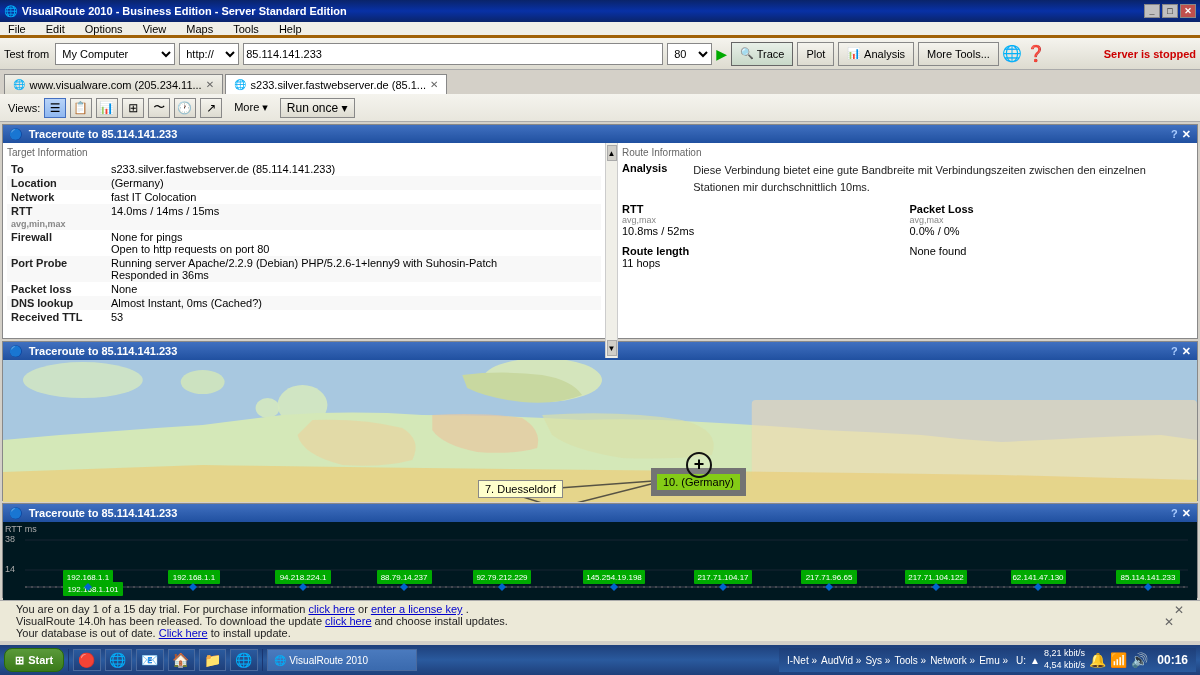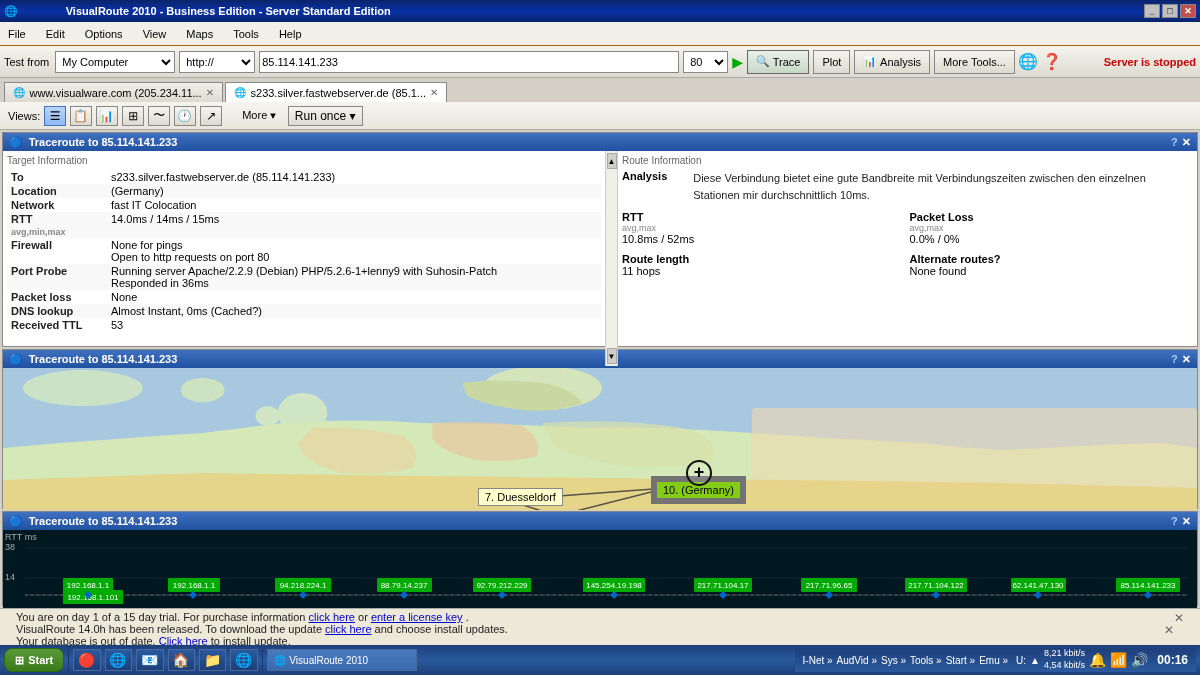--- a/index.html
+++ b/index.html
@@ -1,26 +1,26 @@
 <!DOCTYPE html>
 <html><head>
   <meta charset="utf-8">
   <style>
     * { margin: 0; padding: 0; box-sizing: border-box; }
     body { font-family: 'Segoe UI', Tahoma, Arial, sans-serif; font-size: 11px; background: #d4d0c8; width: 1200px; height: 675px; overflow: hidden; }
 
     
     #title-bar { background: linear-gradient(to bottom, #0a246a, #0831a6, #0a246a); color: white; height: 22px; display: flex; align-items: center; padding: 0 4px; font-size: 11px; font-weight: bold; }
-    #title-bar .title-text { flex: 1; margin-left: 44px; }
+    #title-bar .title-text { flex: 1; }
     #title-bar .win-controls { display: flex; gap: 2px; }
     #title-bar .win-btn { width: 16px; height: 14px; background: #c0c0c0; border: 1px solid #888; font-size: 9px; display: flex; align-items: center; justify-content: center; cursor: pointer; color: black; }
     #title-bar .win-btn.close { background: #c0504d; color: white; }
 
     
-    #menu-bar { background: #f0efe8; height: 24px; display: flex; align-items: center; padding: 5px 4px; border-bottom: 1px solid #a16207; gap: 12px; font-size: 11px; }
+    #menu-bar { background: #f0efe8; height: 16px; display: flex; align-items: center; padding: 5px 4px; border-bottom: 3px solid #a16207; gap: 12px; font-size: 11px; }
     #menu-bar span { cursor: pointer; padding: 1px 4px; }
 
     
     #toolbar { background: linear-gradient(to bottom, #f5f4ee, #dddbd0); height: 32px; display: flex; align-items: center; padding: 0 4px; border-bottom: 1px solid #aaa; gap: 4px; }
     .toolbar-label { font-size: 11px; margin-right: 2px; }
     .toolbar-combo { height: 22px; font-size: 11px; border: 1px solid #888; background: white; padding: 0 2px; }
     .toolbar-btn { height: 24px; padding: 0 8px; font-size: 11px; background: linear-gradient(to bottom, #f5f4ee, #dddbd0); border: 1px solid #888; cursor: pointer; display: flex; align-items: center; gap: 3px; }
     .green-arrow { color: #00aa00; font-size: 14px; }
     .trace-btn { background: linear-gradient(to bottom, #e8f0e8, #c8d8c8); border: 1px solid #666; }
     .server-stopped { color: #cc0000; font-weight: bold; font-size: 11px; margin-left: auto; }
@@ -99,21 +99,21 @@
   <span>Maps</span>
   <span>Tools</span>
   <span>Help</span>
 </div>
 
 <div id="toolbar">
   <span class="toolbar-label">Test from</span>
   <select class="toolbar-combo" style="width:120px;">
     <option>My Computer</option>
   </select>
-  <select class="toolbar-combo" style="width:76px;">
+  <select class="toolbar-combo" style="width:60px;">
     <option>http://</option>
   </select>
   <input type="text" class="toolbar-combo" style="width: 420px;" value="85.114.141.233">
   <select class="toolbar-combo" style="width:45px;">
     <option>80</option>
   </select>
   <span class="green-arrow">▶</span>
   <button class="toolbar-btn trace-btn">
     <span>🔍</span>
     <span>Trace</span>
@@ -148,21 +148,21 @@
 
 <div id="views-bar">
   <span class="views-label">Views:</span>
   <button class="view-btn active">☰</button>
   <button class="view-btn">📋</button>
   <button class="view-btn">📊</button>
   <button class="view-btn">⊞</button>
   <button class="view-btn">〜</button>
   <button class="view-btn">🕐</button>
   <button class="view-btn">↗</button>
-  <span style="font-size:11px; margin-left:16px;">More ▾</span>
+  <span style="font-size:11px; margin-left:8px;">More ▾</span>
   <button class="view-btn" style="margin-left:8px; width:auto; padding:0 6px;">Run once ▾</button>
 </div>
 
 <div class="panel" style="margin:2px; height:215px;">
   <div class="panel-header">
     <span>🔵</span>
     <span>Traceroute to 85.114.141.233</span>
     <div class="panel-header-right">
       <span class="panel-help">?</span>
       <span class="panel-close">✕</span>
@@ -237,21 +237,20 @@
         <div>
           <div style="font-weight:bold; font-size:11px;">Packet Loss</div>
           <div style="font-size:9px; color:#888;">avg,max</div>
           <div style="font-size:11px;">0.0% / 0%</div>
         </div>
         <div style="margin-top:4px;">
           <div style="font-weight:bold; font-size:11px;">Route length</div>
           <div style="font-size:11px;">11 hops</div>
         </div>
         <div style="margin-top:4px;">
-          <div style="font-weight:bold; font-size:11px;">Alternate routes?</div>
           <div style="font-size:11px;">None found</div>
         </div>
       </div>
     </div>
   </div>
 </div>
 
 <div class="panel" style="margin:2px; height:160px;">
   <div class="panel-header">
     <span>🔵</span>
@@ -433,21 +432,21 @@
   <button class="taskbar-btn active" style="min-width:150px;">
     <span>🌐</span>
     <span style="font-size:10px; white-space:nowrap; overflow:hidden; max-width:120px;">VisualRoute 2010</span>
   </button>
 
   <div id="systray">
     <span style="cursor:pointer;">I-Net »</span>
     <span style="cursor:pointer;">AudVid »</span>
     <span style="cursor:pointer;">Sys »</span>
     <span style="cursor:pointer;">Tools »</span>
-    <span style="cursor:pointer;">Start »</span>
+    <span style="cursor:pointer;">Network »</span>
     <span style="cursor:pointer;">Emu »</span>
     <span style="margin-left:4px;">U:</span>
     <span>▲</span>
     <div style="display:flex; flex-direction:column; font-size:9px; line-height:1.3;">
       <span>8,21 kbit/s</span>
       <span>4,54 kbit/s</span>
     </div>
 
     <span style="font-size:14px;">🔔</span>
     <span style="font-size:14px;">📶</span>

